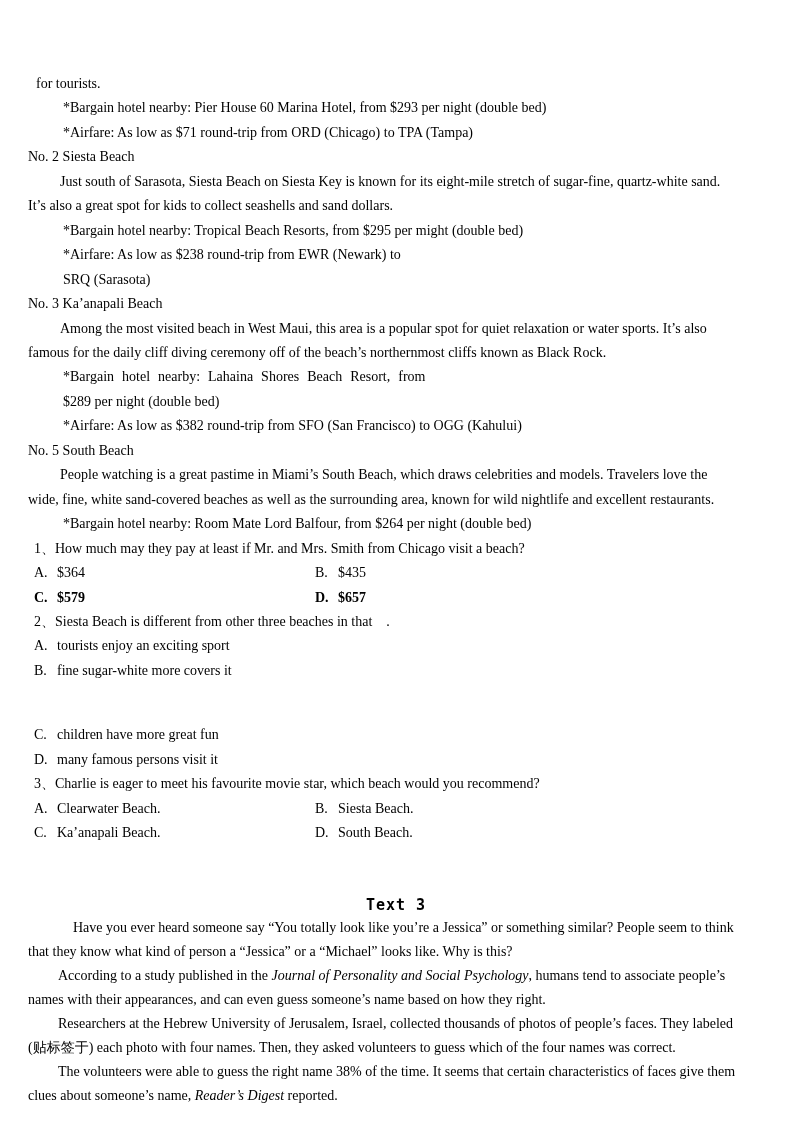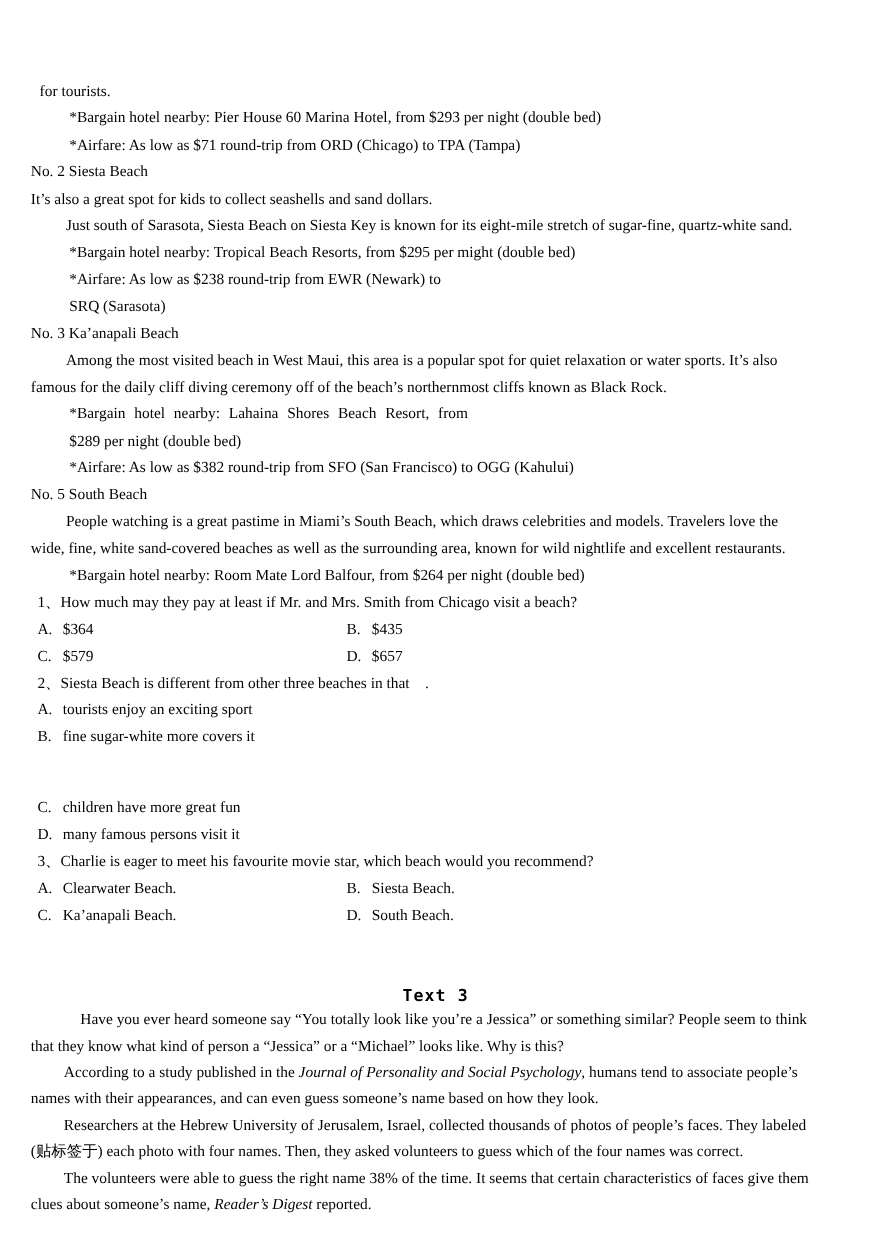--- a/index.html
+++ b/index.html
@@ -46,49 +46,49 @@
 </style>
 </head>
 <body>
 
 <div class="page">
   <div class="doc-body">
       <div class="line" style="padding-left: 8px;"><span>for tourists.</span></div>
       <div class="line" style="padding-left: 35px;"><span>*Bargain hotel nearby: Pier House 60 Marina Hotel, from $293 per night (double bed)</span></div>
       <div class="line" style="padding-left: 35px;"><span>*Airfare: As low as $71 round-trip from ORD (Chicago) to TPA (Tampa)</span></div>
       <div class="line" style="padding-left: 0px;"><span>No. 2 Siesta Beach</span></div>
+      <div class="line" style="padding-left: 32px;"><span>Just south of Sarasota, Siesta Beach on Siesta Key is known for its eight-mile stretch of sugar-fine, quartz-white sand.</span></div>
       <div class="line" style="padding-left: 0px;"><span>It’s also a great spot for kids to collect seashells and sand dollars.</span></div>
-      <div class="line" style="padding-left: 32px;"><span>Just south of Sarasota, Siesta Beach on Siesta Key is known for its eight-mile stretch of sugar-fine, quartz-white sand.</span></div>
       <div class="line" style="padding-left: 35px;"><span>*Bargain hotel nearby: Tropical Beach Resorts, from $295 per might (double bed)</span></div>
       <div class="line" style="padding-left: 35px;"><span>*Airfare: As low as $238 round-trip from EWR (Newark) to</span></div>
       <div class="line" style="padding-left: 35px;"><span>SRQ (Sarasota)</span></div>
       <div class="line" style="padding-left: 0px;"><span>No. 3 Ka’anapali Beach</span></div>
       <div class="line" style="padding-left: 32px;"><span>Among the most visited beach in West Maui, this area is a popular spot for quiet relaxation or water sports. It’s also</span></div>
       <div class="line" style="padding-left: 0px;"><span>famous for the daily cliff diving ceremony off of the beach’s northernmost cliffs known as Black Rock.</span></div>
       <div class="line" style="padding-left: 35px; word-spacing: 4.5px;"><span>*Bargain hotel nearby: Lahaina Shores Beach Resort, from</span></div>
       <div class="line" style="padding-left: 35px;"><span>$289 per night (double bed)</span></div>
       <div class="line" style="padding-left: 35px;"><span>*Airfare: As low as $382 round-trip from SFO (San Francisco) to OGG (Kahului)</span></div>
       <div class="line" style="padding-left: 0px;"><span>No. 5 South Beach</span></div>
       <div class="line" style="padding-left: 32px;"><span>People watching is a great pastime in Miami’s South Beach, which draws celebrities and models. Travelers love the</span></div>
       <div class="line" style="padding-left: 0px;"><span>wide, fine, white sand-covered beaches as well as the surrounding area, known for wild nightlife and excellent restaurants.</span></div>
       <div class="line" style="padding-left: 35px;"><span>*Bargain hotel nearby: Room Mate Lord Balfour, from $264 per night (double bed)</span></div>
       <div class="line" style="padding-left: 6px;"><span>1、How much may they pay at least if Mr. and Mrs. Smith from Chicago visit a beach?</span></div>
       <div class="line" style="padding-left: 6px;"><span><span class="opt-label">A.</span><span>$364</span></span><span class="opt-right"><span class="opt-label">B.</span><span>$435</span></span></div>
-      <div class="line" style="padding-left: 6px;"><span><span class="opt-label">C.</span><span>$579</span></span><span class="opt-right"><span class="opt-label">D.</span><span>$657</span></span></div>
+      <div class="line" style="padding-left: 6px; font-weight: bold;"><span><span class="opt-label">C.</span><span>$579</span></span><span class="opt-right"><span class="opt-label">D.</span><span>$657</span></span></div>
       <div class="line" style="padding-left: 6px;"><span>2、Siesta Beach is different from other three beaches in that    .</span></div>
       <div class="line" style="padding-left: 6px;"><span><span class="opt-label">A.</span><span>tourists enjoy an exciting sport</span></span></div>
       <div class="line" style="padding-left: 6px;"><span><span class="opt-label">B.</span><span>fine sugar-white more covers it</span></span></div>
       <div class="line" style="padding-left: 6px; margin-top: 40px;"><span><span class="opt-label">C.</span><span>children have more great fun</span></span></div>
       <div class="line" style="padding-left: 6px;"><span><span class="opt-label">D.</span><span>many famous persons visit it</span></span></div>
       <div class="line" style="padding-left: 6px;"><span>3、Charlie is eager to meet his favourite movie star, which beach would you recommend?</span></div>
       <div class="line" style="padding-left: 6px;"><span><span class="opt-label">A.</span><span>Clearwater Beach.</span></span><span class="opt-right"><span class="opt-label">B.</span><span>Siesta Beach.</span></span></div>
       <div class="line" style="padding-left: 6px;"><span><span class="opt-label">C.</span><span>Ka’anapali Beach.</span></span><span class="opt-right"><span class="opt-label">D.</span><span>South Beach.</span></span></div>
       <div class="line heading">Text 3</div>
       <div class="line tail" style="padding-left: 45px;"><span>Have you ever heard someone say “You totally look like you’re a Jessica” or something similar? People seem to think</span></div>
       <div class="line tail" style="padding-left: 0px;"><span>that they know what kind of person a “Jessica” or a “Michael” looks like. Why is this?</span></div>
       <div class="line tail" style="padding-left: 30px;"><span>According to a study published in the </span><i>Journal of Personality and Social Psychology</i><span>, humans tend to associate people’s</span></div>
-      <div class="line tail" style="padding-left: 0px;"><span>names with their appearances, and can even guess someone’s name based on how they look.</span></div>
+      <div class="line tail" style="padding-left: 0px;"><span>names with their appearances, and can even guess someone’s name based on how they right.</span></div>
       <div class="line tail" style="padding-left: 30px;"><span>Researchers at the Hebrew University of Jerusalem, Israel, collected thousands of photos of people’s faces. They labeled</span></div>
       <div class="line tail" style="padding-left: 0px;"><span>(贴标签于) each photo with four names. Then, they asked volunteers to guess which of the four names was correct.</span></div>
       <div class="line tail" style="padding-left: 30px;"><span>The volunteers were able to guess the right name 38% of the time. It seems that certain characteristics of faces give them</span></div>
       <div class="line tail" style="padding-left: 0px;"><span>clues about someone’s name, </span><i>Reader’s Digest</i><span> reported.</span></div>
     </div>
 </div>
 
 </body></html>

